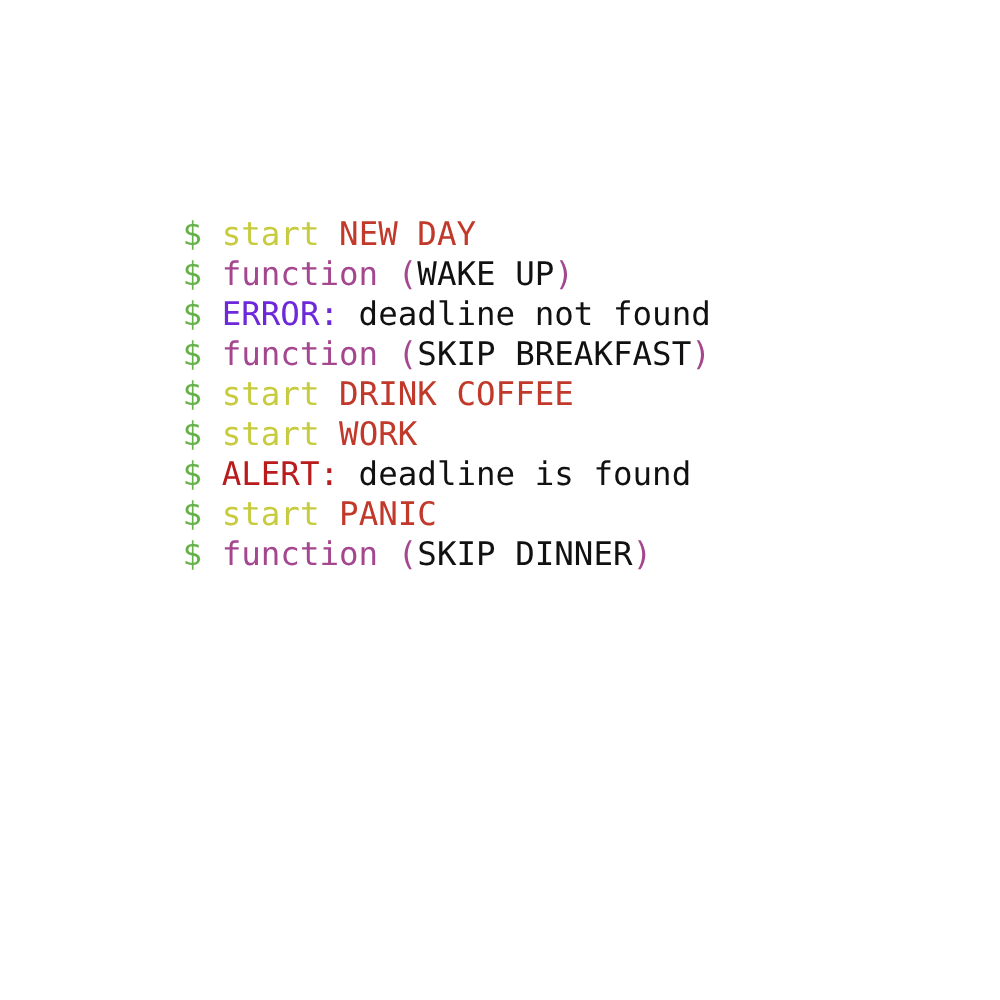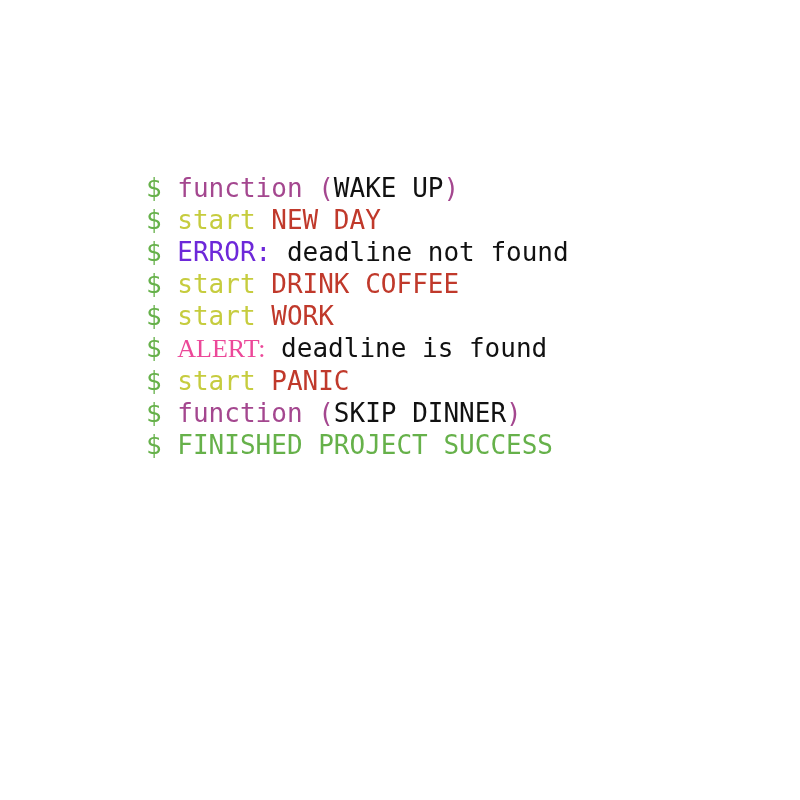--- a/index.html
+++ b/index.html
@@ -39,35 +39,35 @@
 
   .tok {
     white-space: pre;
   }
 
   
   .tok-prompt   { color: #66b14a; }
   .tok-start    { color: #c6cc3e; }
   .tok-function { color: #a4478f; }
   .tok-error    { color: #6d28d9; }
-  .tok-alert    { color: #ec4899; font-family: Liberation Serif, serif; }
+  .tok-alert    { color: #b91c1c; }
   .tok-subject  { color: #c0392b; }
   .tok-paren    { color: #a4478f; }
   .tok-body     { color: #111111; }
   .tok-success  { color: #66b14a; }
   .tok-space    { color: transparent; }
 </style>
 </head>
 <body>
 
 <div id="terminal-canvas">
   <div id="log-block">
+      <div class="log-line"><span class="tok tok-prompt">$</span><span class="tok tok-space"> </span><span class="tok tok-start">start</span><span class="tok tok-space"> </span><span class="tok tok-subject">NEW DAY</span></div>
       <div class="log-line"><span class="tok tok-prompt">$</span><span class="tok tok-space"> </span><span class="tok tok-function">function</span><span class="tok tok-space"> </span><span class="tok tok-paren">(</span><span class="tok tok-body">WAKE UP</span><span class="tok tok-paren">)</span></div>
-      <div class="log-line"><span class="tok tok-prompt">$</span><span class="tok tok-space"> </span><span class="tok tok-start">start</span><span class="tok tok-space"> </span><span class="tok tok-subject">NEW DAY</span></div>
       <div class="log-line"><span class="tok tok-prompt">$</span><span class="tok tok-space"> </span><span class="tok tok-error">ERROR:</span><span class="tok tok-space"> </span><span class="tok tok-body">deadline not found</span></div>
+      <div class="log-line"><span class="tok tok-prompt">$</span><span class="tok tok-space"> </span><span class="tok tok-function">function</span><span class="tok tok-space"> </span><span class="tok tok-paren">(</span><span class="tok tok-body">SKIP BREAKFAST</span><span class="tok tok-paren">)</span></div>
       <div class="log-line"><span class="tok tok-prompt">$</span><span class="tok tok-space"> </span><span class="tok tok-start">start</span><span class="tok tok-space"> </span><span class="tok tok-subject">DRINK COFFEE</span></div>
       <div class="log-line"><span class="tok tok-prompt">$</span><span class="tok tok-space"> </span><span class="tok tok-start">start</span><span class="tok tok-space"> </span><span class="tok tok-subject">WORK</span></div>
       <div class="log-line"><span class="tok tok-prompt">$</span><span class="tok tok-space"> </span><span class="tok tok-alert">ALERT:</span><span class="tok tok-space"> </span><span class="tok tok-body">deadline is found</span></div>
       <div class="log-line"><span class="tok tok-prompt">$</span><span class="tok tok-space"> </span><span class="tok tok-start">start</span><span class="tok tok-space"> </span><span class="tok tok-subject">PANIC</span></div>
       <div class="log-line"><span class="tok tok-prompt">$</span><span class="tok tok-space"> </span><span class="tok tok-function">function</span><span class="tok tok-space"> </span><span class="tok tok-paren">(</span><span class="tok tok-body">SKIP DINNER</span><span class="tok tok-paren">)</span></div>
-      <div class="log-line"><span class="tok tok-prompt">$</span><span class="tok tok-space"> </span><span class="tok tok-success">FINISHED PROJECT SUCCESS</span></div>
     </div>
 </div>
 
 </body></html>

